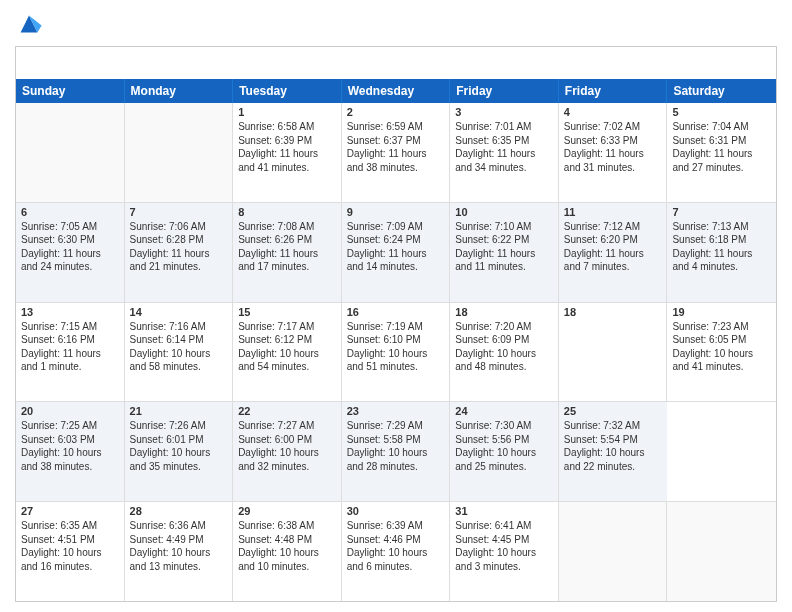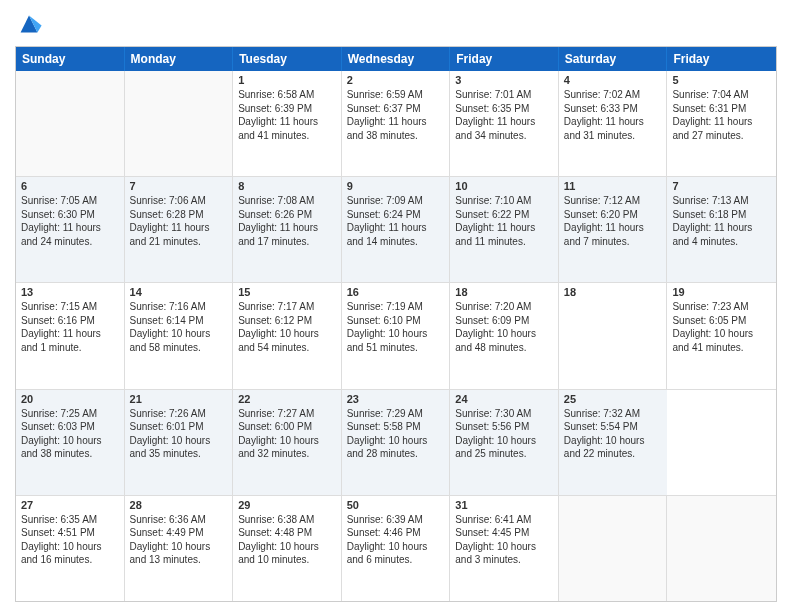--- a/index.html
+++ b/index.html
@@ -56,20 +56,21 @@
     .calendar {
       flex: 1;
       display: flex;
       flex-direction: column;
       border: 1px solid #ccc;
     }
     .cal-header {
       display: grid;
       grid-template-columns: repeat(7, 1fr);
       background: #1565c0;
+      margin-top: 32px;
     }
     .cal-header-cell {
       color: #fff;
       font-size: 12px;
       font-weight: bold;
       padding: 5px 6px;
       border-right: 1px solid #1976d2;
     }
     .cal-header-cell:last-child { border-right: none; }
     .cal-body {
@@ -127,22 +128,22 @@
     </div>
   </div>
 
   <div class="calendar">
     <div class="cal-header">
     <div class="cal-header-cell">Sunday</div>
         <div class="cal-header-cell">Monday</div>
         <div class="cal-header-cell">Tuesday</div>
         <div class="cal-header-cell">Wednesday</div>
         <div class="cal-header-cell">Friday</div>
+        <div class="cal-header-cell">Friday</div>
         <div class="cal-header-cell">Saturday</div>
-        <div class="cal-header-cell">Friday</div>
       </div>
     <div class="cal-body">
     <div class="cal-row">
           <div class="cal-cell empty"></div>
           <div class="cal-cell empty"></div>
           <div class="cal-cell">
             <div class="day-num">1</div>
             <div class="cell-info">Sunrise: 6:58 AM<br>Sunset: 6:39 PM<br>Daylight: 11 hours and 41 minutes.</div>
           </div>
           <div class="cal-cell">
@@ -254,21 +255,21 @@
           </div>
           <div class="cal-cell">
             <div class="day-num">28</div>
             <div class="cell-info">Sunrise: 6:36 AM<br>Sunset: 4:49 PM<br>Daylight: 10 hours and 13 minutes.</div>
           </div>
           <div class="cal-cell">
             <div class="day-num">29</div>
             <div class="cell-info">Sunrise: 6:38 AM<br>Sunset: 4:48 PM<br>Daylight: 10 hours and 10 minutes.</div>
           </div>
           <div class="cal-cell">
-            <div class="day-num">50</div>
+            <div class="day-num">30</div>
             <div class="cell-info">Sunrise: 6:39 AM<br>Sunset: 4:46 PM<br>Daylight: 10 hours and 6 minutes.</div>
           </div>
           <div class="cal-cell">
             <div class="day-num">31</div>
             <div class="cell-info">Sunrise: 6:41 AM<br>Sunset: 4:45 PM<br>Daylight: 10 hours and 3 minutes.</div>
           </div>
           <div class="cal-cell empty"></div>
           <div class="cal-cell empty"></div>
         </div>
       </div>

